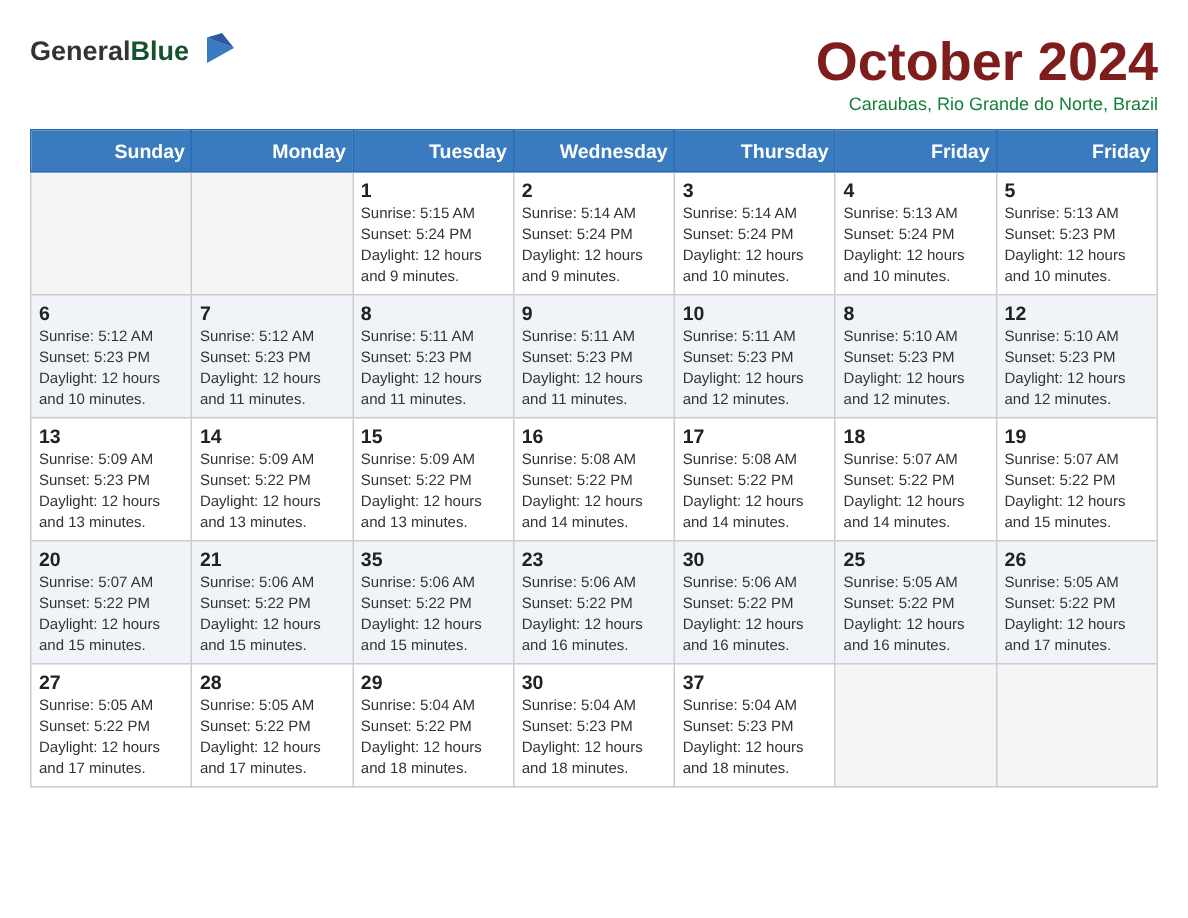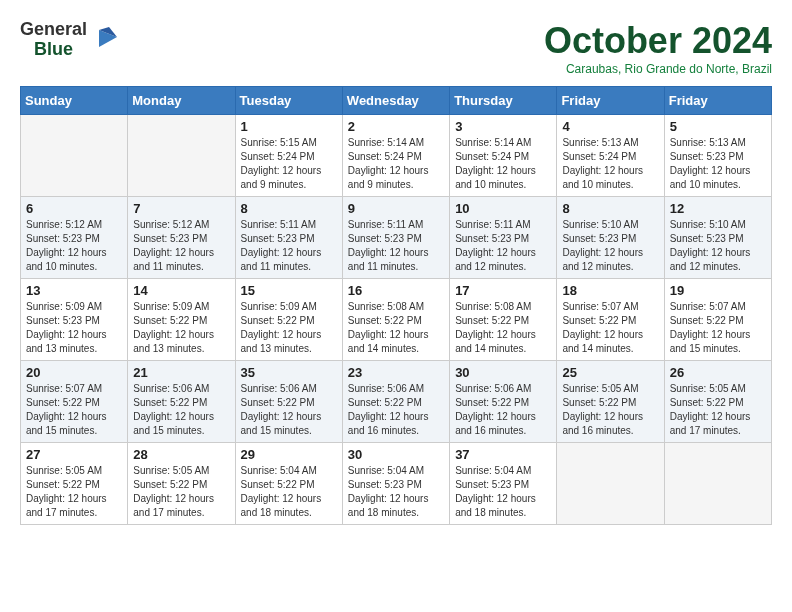--- a/index.html
+++ b/index.html
@@ -15,51 +15,49 @@
       justify-content: space-between;
       align-items: flex-start;
       margin-bottom: 10px;
     }
     .logo {
       display: flex;
       align-items: center;
     }
     .logo-text {
       display: flex;
-      flex-direction: column;
       line-height: 1.1;
-      align-items: center;
     }
     .logo-icon {
       width: 30px;
       height: 30px;
       margin-left: 2px;
     }
     .title-area {
       text-align: right;
     }
     .month-title {
       font-size: 36px;
       font-weight: bold;
-      color: #14532d;
+      color: #7f1d1d;
     }
     .subtitle {
       font-size: 12px;
       color: #15803d;
     }
     .calendar {
       width: 100%;
       border-collapse: collapse;
       font-size: 11px;
     }
     .calendar th {
       background: #3a7bbf;
       color: #fff;
       padding: 6px 4px;
-      text-align: left;
+      text-align: right;
       font-size: 13px;
       font-weight: bold;
       border: 1px solid #2a6aaf;
     }
     .calendar td {
       border: 1px solid #ccc;
       vertical-align: top;
       padding: 4px 5px;
       width: 107px;
       min-height: 80px;

